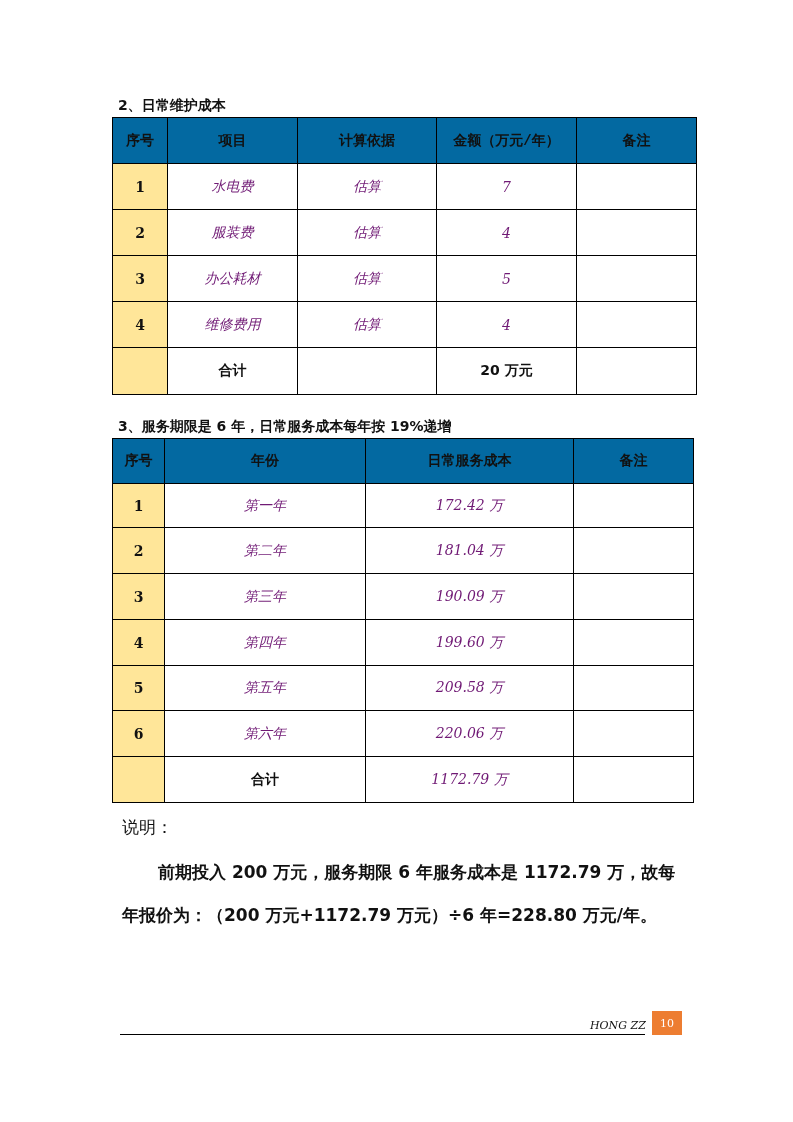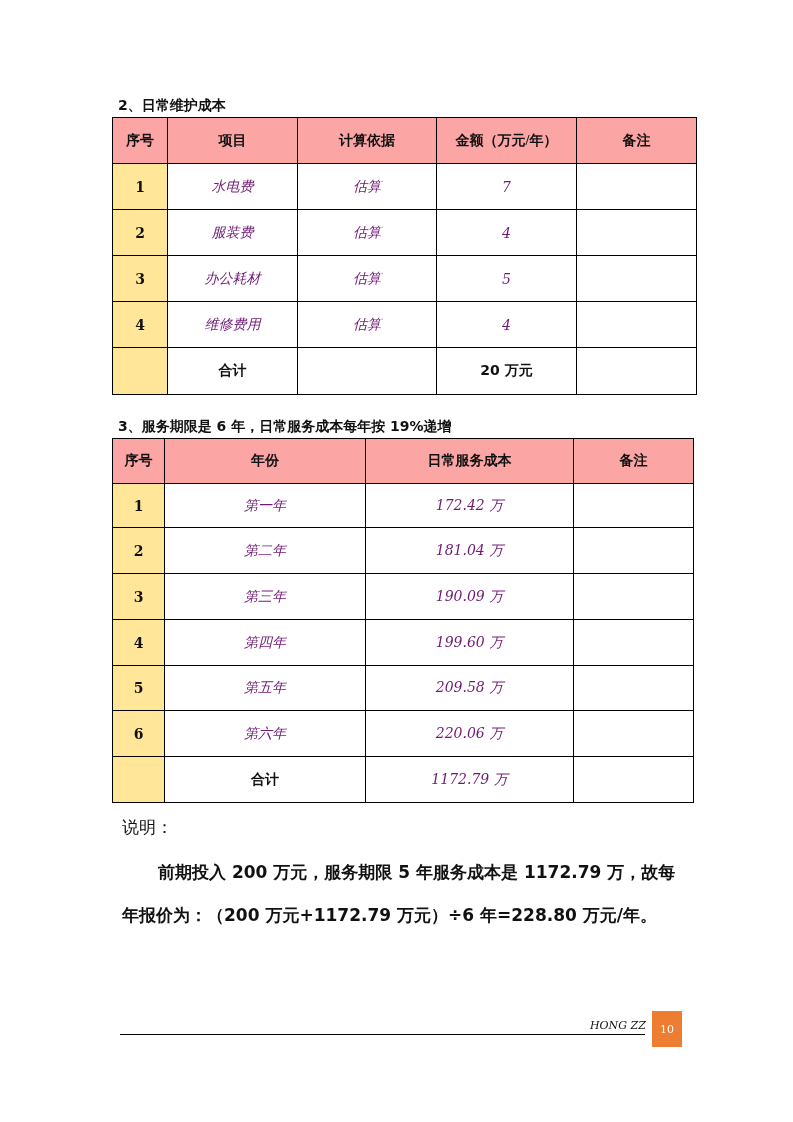--- a/index.html
+++ b/index.html
@@ -2,31 +2,31 @@
 <html><head>
 <meta charset="utf-8">
 <style>
   html, body { margin:0; padding:0; background:#ffffff; }
   body { width:793px; height:1122px; position:relative; overflow:hidden;
          font-family:"DejaVu Serif","Liberation Serif",serif; color:#111; }
   .sec-title { position:absolute; left:118px; font-weight:bold; font-size:14px;
                font-family:"DejaVu Sans","Liberation Sans",sans-serif; }
   table { position:absolute; border-collapse:collapse; table-layout:fixed; }
   td, th { border:1px solid #000; text-align:center; vertical-align:middle; padding:0; font-size:14px; }
-  th { background:#fca5a5; font-weight:bold; font-family:Liberation Serif, serif; }
+  th { background:#0369a1; font-weight:bold; font-family:Liberation Mono, monospace; }
   td.idx { background:#ffe699; font-weight:bold; }
   td.norm { color:#701a75;font-style:italic; }
   td.bold { font-weight:bold; font-family:"DejaVu Sans","Liberation Sans",sans-serif; }
   .note-label { position:absolute; left:122px; top:816px; font-size:17px; font-weight:normal;
                 font-family:"DejaVu Sans","Liberation Sans",sans-serif; }
   .para { position:absolute; left:122px; width:560px; font-size:17px; font-weight:bold;
           font-family:"DejaVu Sans","Liberation Sans",sans-serif; }
   .footer-line { position:absolute; left:120px; top:1034px; width:525px; height:1px; background:#000; }
   .footer-text { position:absolute; left:590px; top:1019px; font-size:11px;font-style:italic; }
-  .page-num { position:absolute; left:652px; top:1011px; width:30px; height:36px; background:#ed7d31;
+  .page-num { position:absolute; left:652px; top:1011px; width:30px; height:24px; background:#ed7d31;
               color:#fff; font-size:11px; display:flex; align-items:center; justify-content:center; }
 </style>
 </head>
 <body>
 
 <div class="sec-title" style="top:97px;">2、日常维护成本</div>
 
 <table style="left:112px; top:117px; width:584px;">
   <colgroup>
       <col style="width:55px">
@@ -136,18 +136,18 @@
   <tr style="height:46px">
     <td class="idx"></td>
     <td class="bold">合计</td>
     <td class="norm">1172.79 万</td>
     <td></td>
   </tr>
 </tbody>
   </table>
 
 <div class="note-label">说明：</div>
-<div class="para" style="top:861px; text-indent:36px;">前期投入 200 万元，服务期限 5 年服务成本是 1172.79 万，故每</div>
+<div class="para" style="top:861px; text-indent:36px;">前期投入 200 万元，服务期限 6 年服务成本是 1172.79 万，故每</div>
 <div class="para" style="top:904px;">年报价为：（200 万元+1172.79 万元）÷6 年=228.80 万元/年。</div>
 
 <div class="footer-text">HONG  ZZ</div>
 <div class="footer-line"></div>
 <div class="page-num">10</div>
 
 </body></html>

